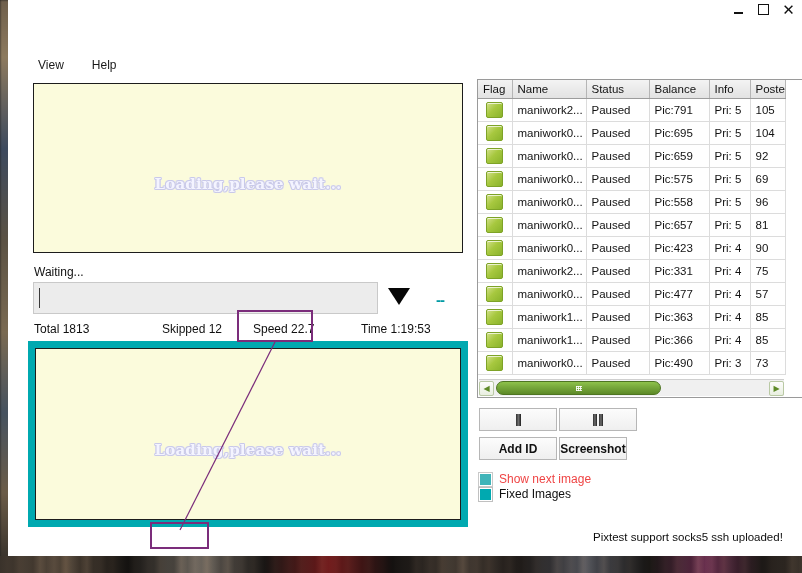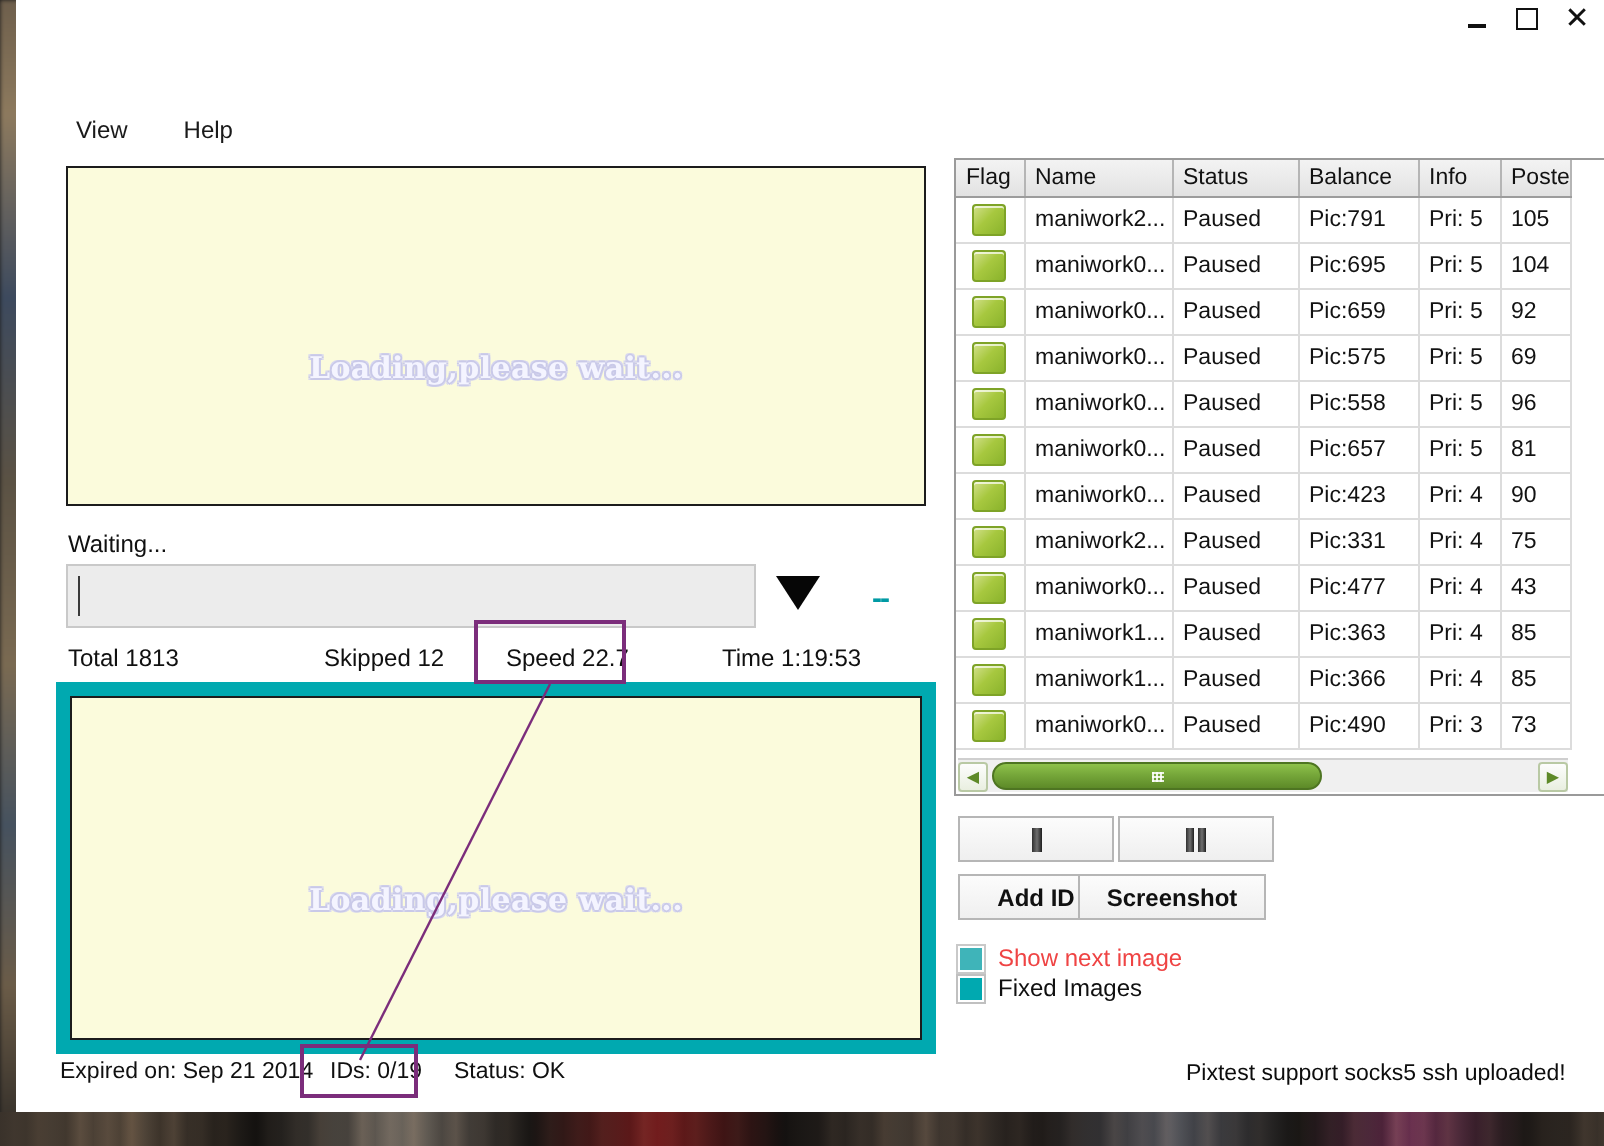--- a/index.html
+++ b/index.html
@@ -360,21 +360,21 @@
     border: 1px solid #b6b6b6;
     box-sizing: border-box;
     display: flex; align-items: center; justify-content: center;
     font-size: 12px;
     color: #111;
     cursor: default;
   }
   .btn-start  { left: 471px; top: 408px; width: 78px; height: 23px; }
   .btn-pause  { left: 551px; top: 408px; width: 78px; height: 23px; }
   .btn-addid  { left: 471px; top: 437px; width: 78px; height: 23px; font-weight: bold; }
-  .btn-shot   { left: 531px; top: 437px; width: 94px; height: 23px; font-weight: bold; }
+  .btn-shot   { left: 551px; top: 437px; width: 68px; height: 23px; font-weight: bold; }
 
   .ico-bar1 {
     display: block;
     width: 5px; height: 12px;
     background: linear-gradient(90deg,#2f2f2f,#6e6e6e,#1e1e1e);
   }
   .ico-bar2 {
     display: flex;
     gap: 2px;
   }
@@ -443,25 +443,20 @@
     <span class="st-speed">Speed 22.7</span>
     <span class="st-time">Time 1:19:53</span>
   </div>
 
   <div class="img-panel-2">
     <div class="img-panel-2-inner">
       <div class="loading-text">Loading,please wait...</div>
     </div>
   </div>
 
-  <div class="bottom-status">
-    <span class="bs-expired">Expired on: Sep 21 2014</span>
-    <span class="bs-ids">IDs: 0/19</span>
-    <span class="bs-status">Status: OK</span>
-  </div>
   <div class="footer-note">Pixtest support socks5  ssh uploaded!</div>
 
   <div class="table-wrap">
     <table class="grid">
       <thead>
         <tr>
           <th class="c-flag">Flag</th>
           <th class="c-name">Name</th>
           <th class="c-stat">Status</th>
           <th class="c-bal">Balance</th>
@@ -551,21 +546,21 @@
             <td class="c-post">75</td>
           </tr>
           <tr>
             <td class="c-flag">
               <span class="flag-ico"></span>
             </td>
             <td class="c-name">maniwork0...</td>
             <td class="c-stat">Paused</td>
             <td class="c-bal">Pic:477</td>
             <td class="c-info">Pri: 4</td>
-            <td class="c-post">43</td>
+            <td class="c-post">57</td>
           </tr>
           <tr>
             <td class="c-flag">
               <span class="flag-ico"></span>
             </td>
             <td class="c-name">maniwork1...</td>
             <td class="c-stat">Paused</td>
             <td class="c-bal">Pic:363</td>
             <td class="c-info">Pri: 4</td>
             <td class="c-post">85</td>

